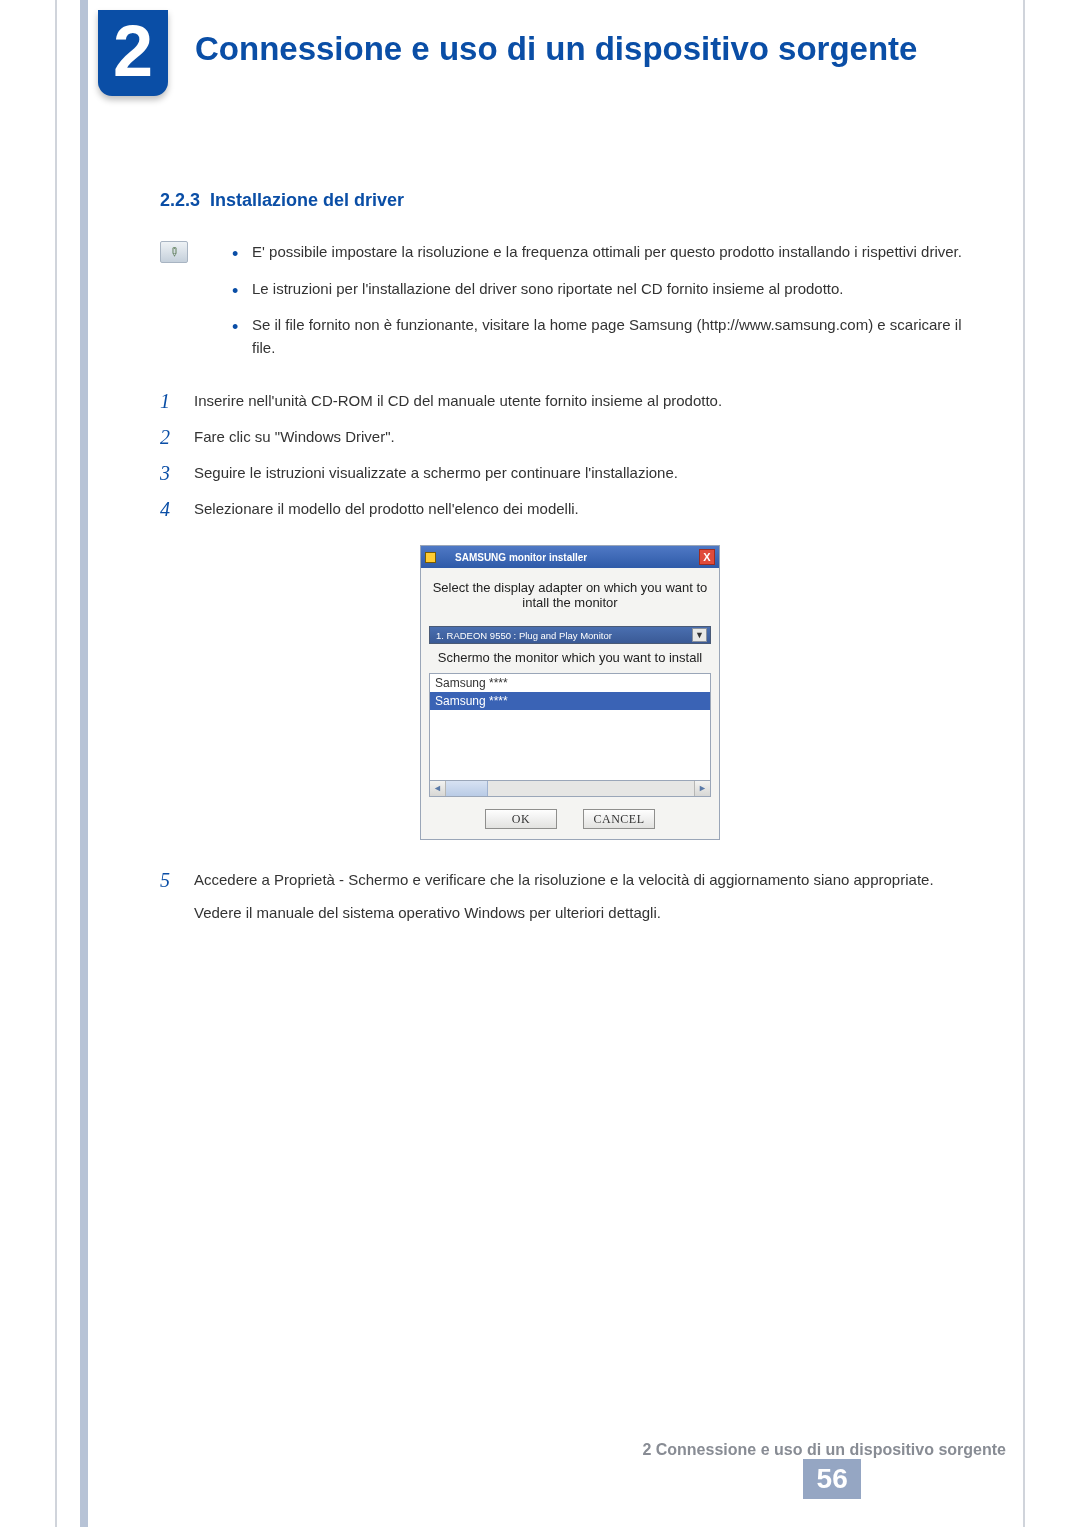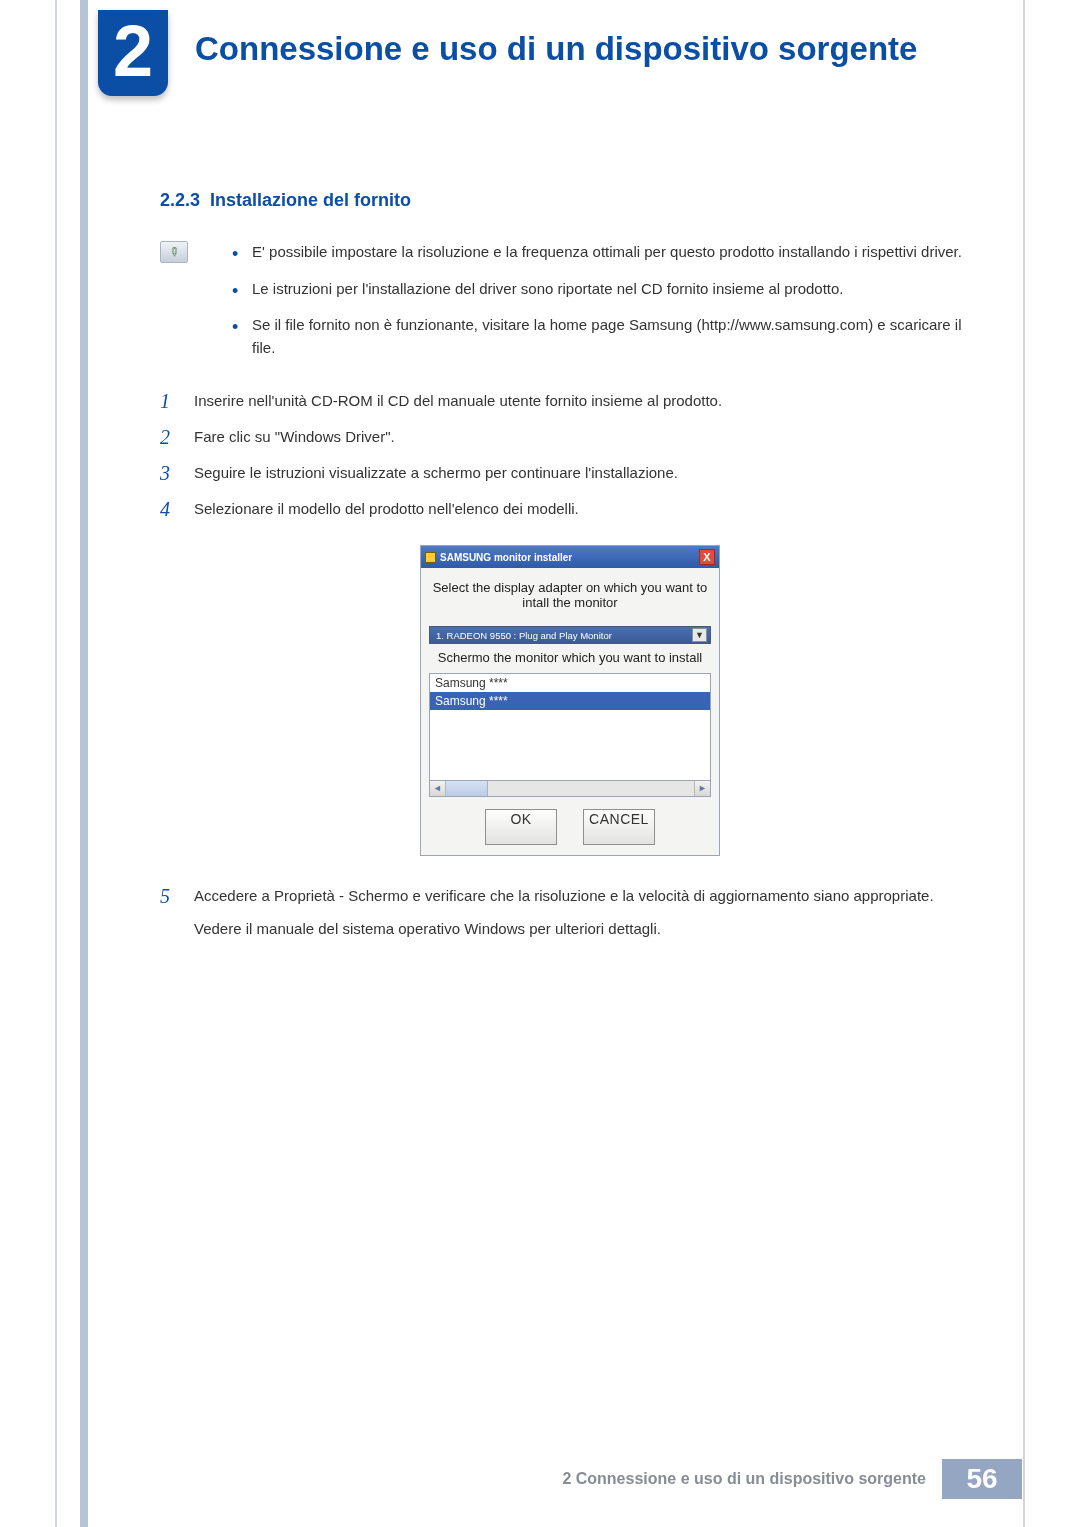--- a/index.html
+++ b/index.html
@@ -153,21 +153,21 @@
     padding: 3px 4px;
     display: flex;
     justify-content: space-between;
     align-items: center;
     font-weight: bold;
     font-size: 10px;
   }
   .installer-titlebar .tb-left {
     display:flex;
     align-items:center;
-    gap:4px;
+    gap:19px;
     text-align:right;
   }
   .tb-icon {
     width:11px; height:11px;
     background:#ffcc33;
     border:1px solid #7a5c00;
     display:inline-block;
   }
   .close-btn {
     width: 16px; height: 16px;
@@ -246,70 +246,72 @@
     border-right:1px solid #9fb2d0;
   }
   .hscroll .track { flex:1; }
   .installer-buttons {
     display:flex;
     justify-content:center;
     gap:26px;
     margin-top:12px;
   }
   .ibtn {
-    width:72px; height:36px;
+    width:72px; height:20px;
     background:linear-gradient(#fefefe,#e2e2e0);
     border:1px solid #8f8f8d;
-    font-size:14px;
+    font-size:12px;
     letter-spacing:0.5px;
     color:#333;
     text-align:center;
     line-height:18px;
+    font-family:Liberation Serif, serif;
   }
   .footer {
     position: absolute;
     bottom: 28px;
     right: 58px;
     display: flex;
     align-items: center;
     gap: 0;
+    flex-direction: column;
   }
   .footer-text {
     font-size: 16px;
     color: #888c94;
     font-weight: bold;
     padding-right: 16px;
   }
   .footer-page {
     background: #95a6c3;
     color: #fff;
     font-size: 28px;
     font-weight: bold;
-    width: 80px;
+    width: 58px;
     height: 40px;
     display:flex;
     align-items:center;
     justify-content:center;
   }
 </style>
 </head>
 <body>
 
 <div class="page"></div>
 <div class="left-accent"></div>
 
 <div class="chapter-badge">
   <span>2</span>
 </div>
 <div class="chapter-title">Connessione e uso di un dispositivo sorgente</div>
 
 <div class="content">
 
   <div class="section-heading">
-    <span>2.2.3</span>&nbsp;&nbsp;<span>Installazione del fornito</span>
+    <span>2.2.3</span>&nbsp;&nbsp;<span>Installazione del driver</span>
   </div>
 
   <div class="note-row">
     <div class="note-icon"></div>
     <ul class="bullet-list">
       <li>E' possibile impostare la risoluzione e la frequenza ottimali per questo prodotto installando i rispettivi driver.</li>
       <li>Le istruzioni per l'installazione del driver sono riportate nel CD fornito insieme al prodotto.</li>
       <li>Se il file fornito non è funzionante, visitare la home page Samsung (http://www.samsung.com) e scaricare il file.</li>
     </ul>
   </div>

